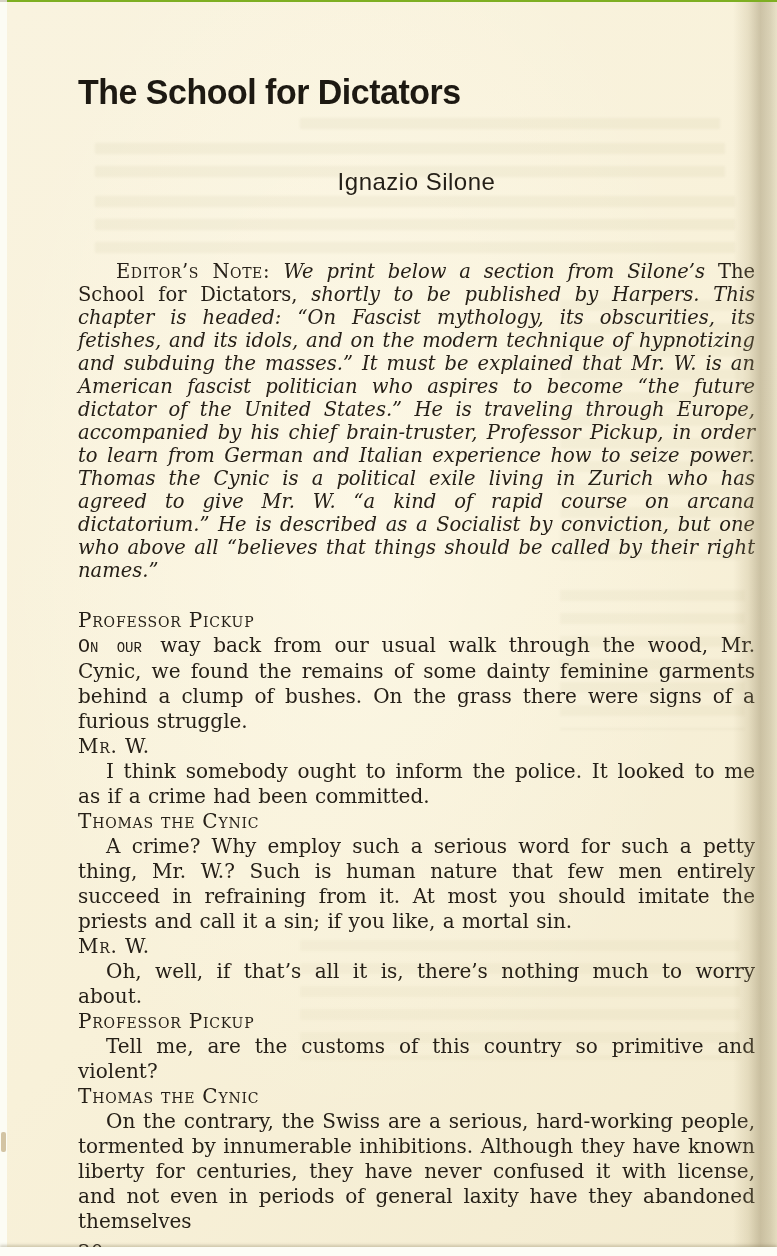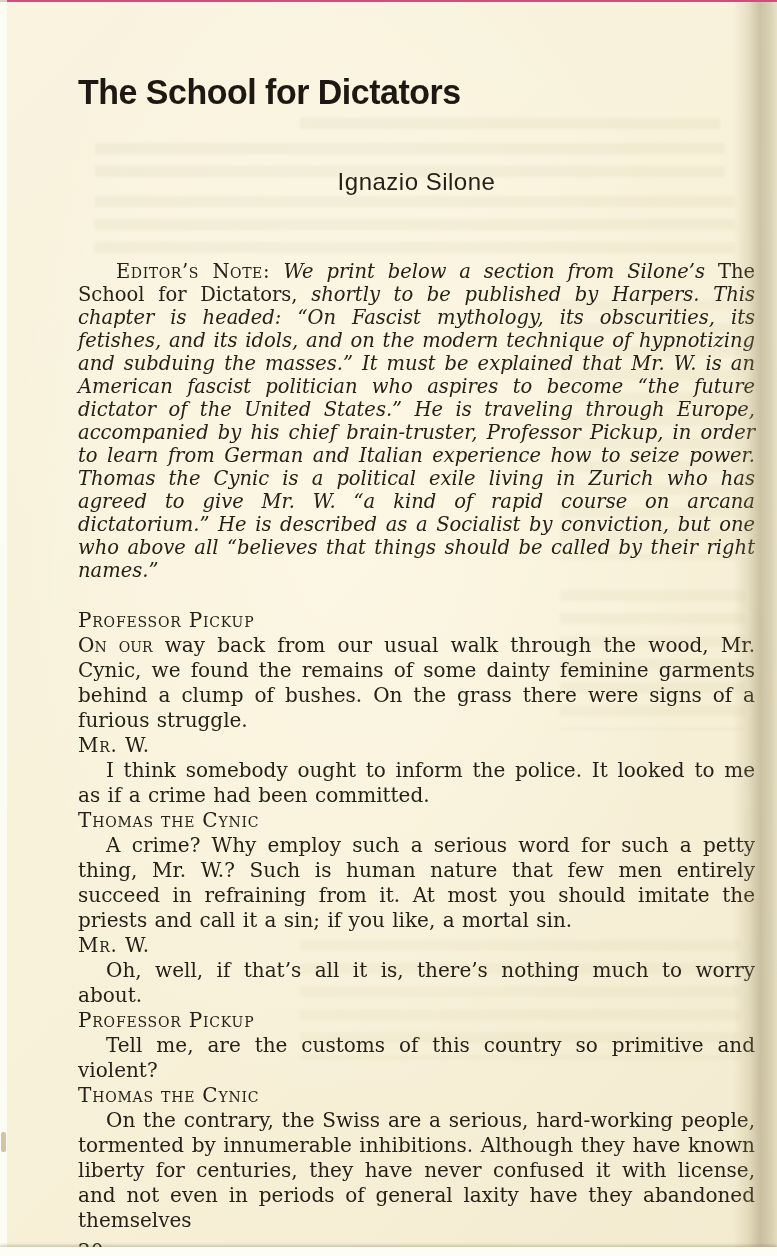--- a/index.html
+++ b/index.html
@@ -1,18 +1,18 @@
 <!DOCTYPE html>
 <html><head>
 <meta charset="utf-8">
 <style>
   html,body{margin:0;padding:0;background:#e9e6da;}
   .scan{
     position:relative;width:777px;height:1256px;overflow:hidden;
-    background:#ec4899;font-family:"DejaVu Serif",serif;
+    background:#84cc16;font-family:"DejaVu Serif",serif;
   }
   .paper{
     position:absolute;left:7px;top:2px;width:770px;height:1245px;
     background:
       radial-gradient(ellipse at 45% 40%, rgba(255,252,238,.55) 0%, rgba(255,252,238,0) 60%),
       linear-gradient(135deg,#f9f3df 0%,#f8f1d9 55%,#f3ebd0 100%);
   }
   .left-strip{position:absolute;top:0;left:0;width:7px;height:100%;background:#fcfcf4;}
   .left-mark{position:absolute;left:1px;top:1132px;width:5px;height:20px;background:rgba(176,150,96,.55);border-radius:2px;}
   .top-line{position:absolute;top:0;left:0;width:100%;height:2px;background:rgba(110,100,70,.28);}
@@ -50,21 +50,21 @@
   .speaker{
     font-variant:small-caps;text-align:left;font-size:20px;line-height:25px;
     letter-spacing:.8px;margin:0;
   }
   .speaker.first{margin-top:26px;}
   .dpara{
     font-size:20px;line-height:25px;text-align:justify;margin:0;
     text-indent:28px;word-spacing:1px;
   }
   .dpara.noindent{text-indent:0;}
-  .dpara .sc{font-variant:small-caps;}
+  .dpara .sc{font-variant:small-caps;font-family:Liberation Mono, monospace;}
   .dpara.fill{text-align-last:justify;}
   .pagenum{font-size:20px;line-height:25px;margin-top:6px;}
 </style>
 </head>
 <body>
 
 <div class="scan">
   <div class="paper"></div>
 
   <div class="bleed" style="left:300px;top:118px;width:420px;height:20px;"></div>

